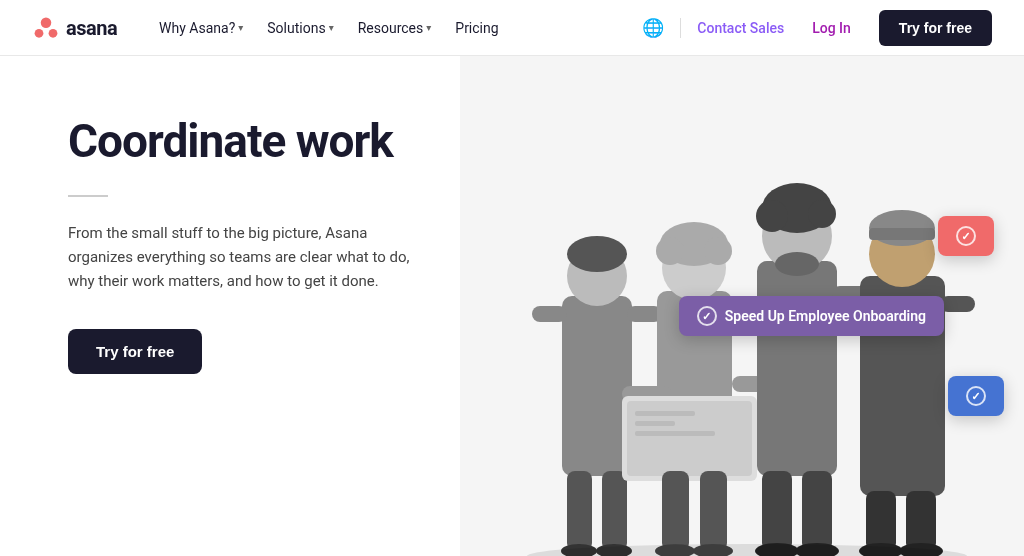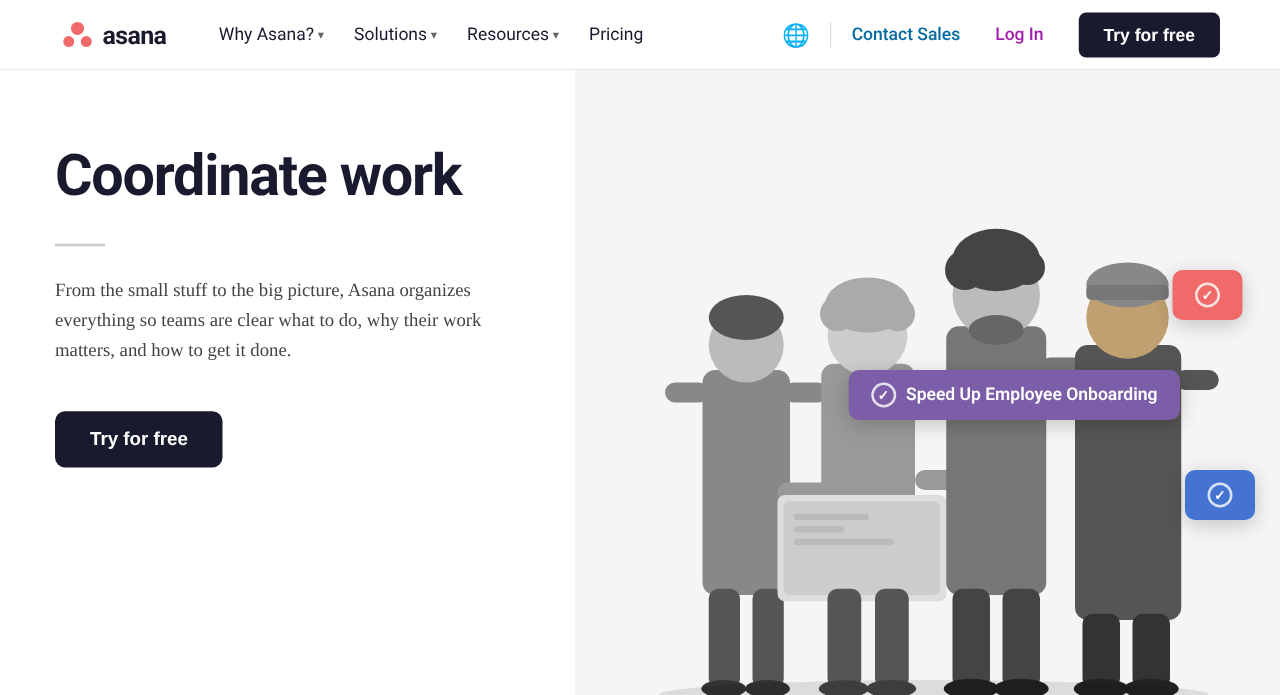--- a/index.html
+++ b/index.html
@@ -1,56 +1,56 @@
 <!DOCTYPE html>
 <html><head>
   <meta charset="utf-8">
   <style>
     * { margin: 0; padding: 0; box-sizing: border-box; }
     body { font-family: -apple-system, BlinkMacSystemFont, 'Segoe UI', Roboto, sans-serif; width: 1024px; height: 556px; overflow: hidden; background: #fff; }
 
     
     nav {
-      display: flex; align-items: center; padding: 0 48px; height: 56px;
+      display: flex; align-items: center; padding: 0 32px; height: 56px;
       border-bottom: 1px solid #e8e8e8; background: #fff; position: relative; z-index: 10;
     }
     .nav-logo { display: flex; align-items: center; gap: 6px; margin-right: 32px; }
     .logo-mark { width: 28px; height: 28px; }
     .logo-text { font-size: 20px; font-weight: 700; color: #1a1a2e; letter-spacing: -0.5px; }
     .nav-links { display: flex; align-items: center; gap: 4px; flex: 1; }
     .nav-link {
       display: flex; align-items: center; gap: 3px; padding: 6px 10px;
       font-size: 14px; color: #1a1a2e; cursor: pointer; font-weight: 400; text-decoration: none;
     }
     .chevron { font-size: 10px; color: #666; }
     .nav-right { display: flex; align-items: center; gap: 16px; }
     .globe-icon { font-size: 18px; color: #555; cursor: pointer; }
     .nav-divider { width: 1px; height: 20px; background: #ddd; }
-    .contact-sales { font-size: 14px; color: #0369a1; cursor: pointer; font-weight: 500; }
+    .contact-sales { font-size: 14px; color: #8b5cf6; cursor: pointer; font-weight: 500; }
     .login-btn { font-size: 14px; color: #a21caf; cursor: pointer; font-weight: 500; padding: 6px 12px; }
     .try-free-btn {
       background: #1a1a2e; color: #fff; border: none; border-radius: 6px;
       padding: 10px 20px; font-size: 14px; font-weight: 600; cursor: pointer;
     }
 
     
     .main { display: flex; height: calc(556px - 56px); }
 
     
     .left-panel {
-      width: 460px; flex-shrink: 0; padding: 60px 48px 40px 44px;
+      width: 460px; flex-shrink: 0; padding: 60px 48px 40px 68px;
       display: flex; flex-direction: column; justify-content: flex-start; background: #fff;
     }
     .hero-title {
       font-size: 46px; font-weight: 700; line-height: 1.1; color: #1a1a2e;
       margin-bottom: 28px; letter-spacing: -1px;
     }
     .hero-divider { width: 40px; height: 2px; background: #ccc; margin-bottom: 24px; }
     .hero-desc {
-      font-size: 15px; line-height: 1.6; color: #444; margin-bottom: 36px; max-width: 380px; font-family: Liberation Serif, serif;
+      font-size: 15px; line-height: 1.6; color: #444; margin-bottom: 36px; max-width: 380px;
     }
     .try-free-hero {
       background: #1a1a2e; color: #fff; border: none; border-radius: 8px;
       padding: 14px 28px; font-size: 15px; font-weight: 600; cursor: pointer;
       align-self: flex-start;
     }
 
     
     .right-panel {
       flex: 1; background: #f5f5f5; position: relative; overflow: hidden;

